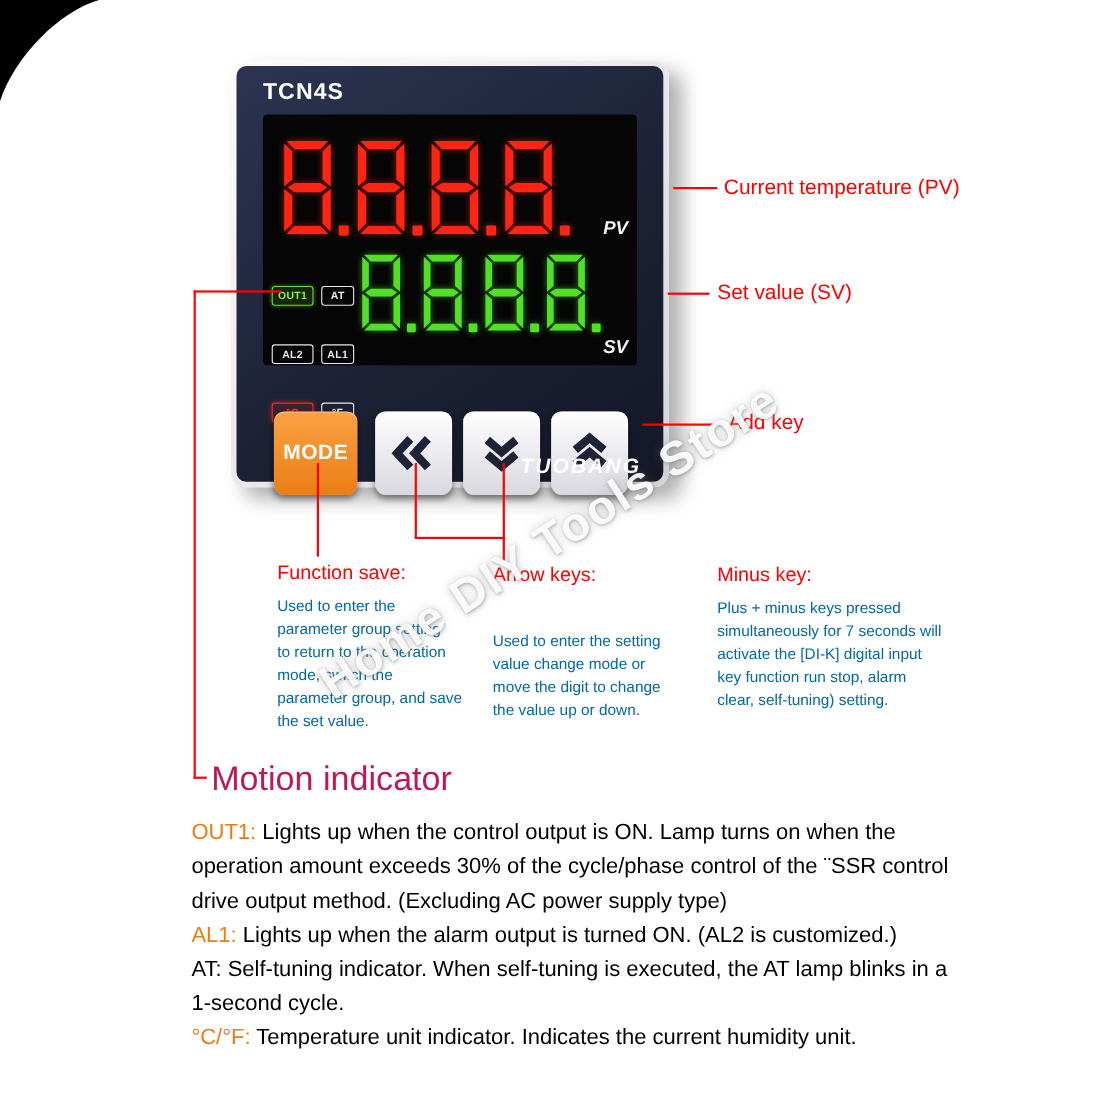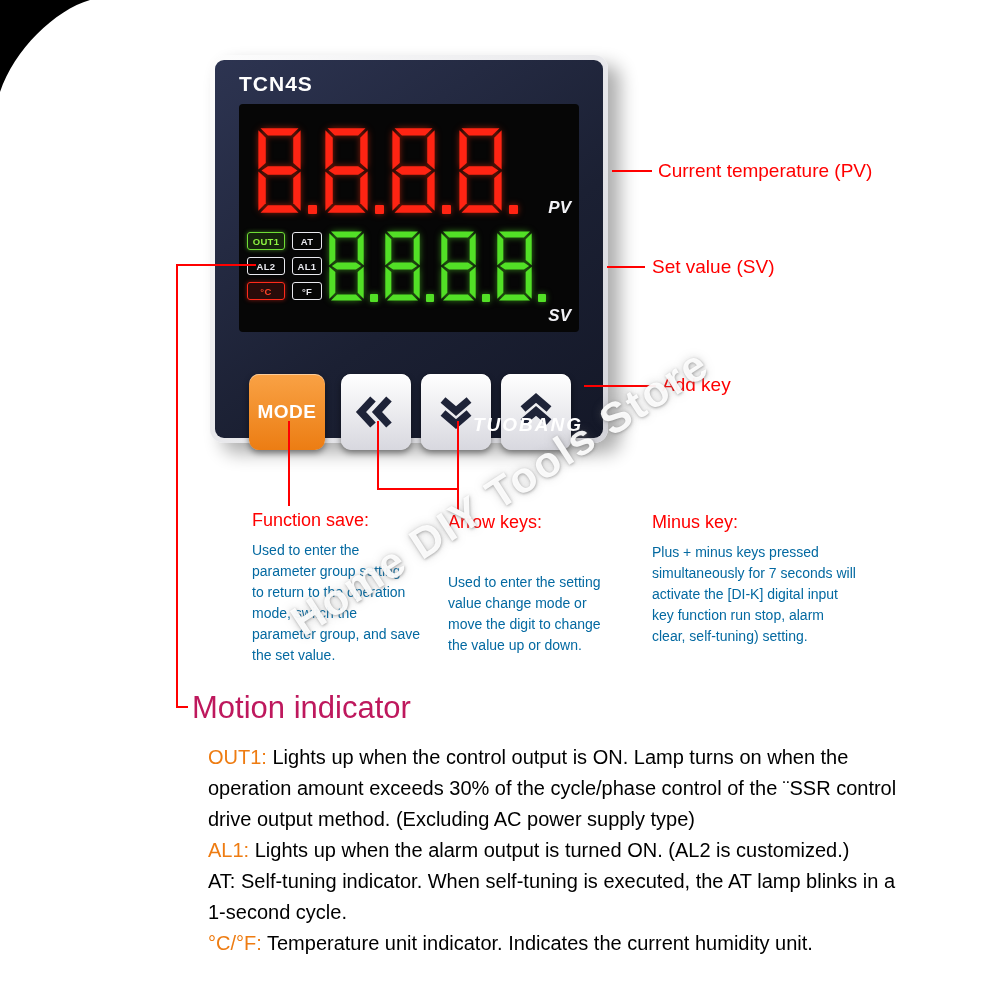--- a/index.html
+++ b/index.html
@@ -33,21 +33,21 @@
 
   .pv-label { position:absolute; right:8px; top:94px; color:#f2f2f6; font-size:17px;
               font-weight:bold; font-style:italic; }
   .sv-label { position:absolute; right:8px; top:202px; color:#f2f2f6; font-size:17px;
               font-weight:bold; font-style:italic; }
 
   .indicators { position:absolute; left:8px; top:128px; display:grid;
                 grid-template-columns:38px 30px; gap:7px 7px; }
   .ind { height:16px; border:1.5px solid #e9e9ef; border-radius:3px; color:#e9e9ef;
          font-size:9.5px; font-weight:bold; display:flex; align-items:center;
-         justify-content:center; letter-spacing:0.3px; }
+         justify-content:center; letter-spacing:0.3px;margin-top:28px; }
   .ind.on-green { border-color:#6fdd35; color:#8cf341; background:rgba(110,221,53,0.14);
                   box-shadow:0 0 4px rgba(110,221,53,0.5); }
   .ind.on-red { border-color:#ff2a1a; color:#ff4328; background:rgba(255,42,26,0.14);
                 box-shadow:0 0 4px rgba(255,42,26,0.5); }
 
   .btn { position:absolute; top:314px; height:76px; border-radius:10px;
          display:flex; align-items:center; justify-content:center; cursor:pointer; }
   .btn-mode { left:34px; width:76px;
               background:linear-gradient(180deg,#f9a245,#ec7d13);
               box-shadow:0 3px 6px rgba(0,0,0,0.45), inset 0 1px 0 rgba(255,255,255,0.45);
@@ -70,21 +70,21 @@
   
   .watermark { position:absolute; left:120px; top:468px; width:760px; text-align:center;
                transform:rotate(-33deg); font-size:43px; font-weight:bold; letter-spacing:2px;
                color:rgba(255,255,255,0.92);
                text-shadow:0 1px 3px rgba(110,110,110,0.55), 0 0 10px rgba(130,130,130,0.35);
                z-index:6; pointer-events:none; white-space:nowrap; }
 
   
   .motion-heading { position:absolute; left:192px; top:690px; font-size:31px; color:#be185d;
                     z-index:3; }
-  .motion-body { position:absolute; left:208px; top:742px; font-size:20px; line-height:31px;
+  .motion-body { position:absolute; left:174px; top:742px; font-size:20px; line-height:31px;
                  color:#000; z-index:3; white-space:nowrap; }
   .orange { color:#ee7c12; }
 </style>
 </head>
 <body>
 
 <div class="page">
 
   <svg style="position:absolute;width:0;height:0" aria-hidden="true">
     <defs>

